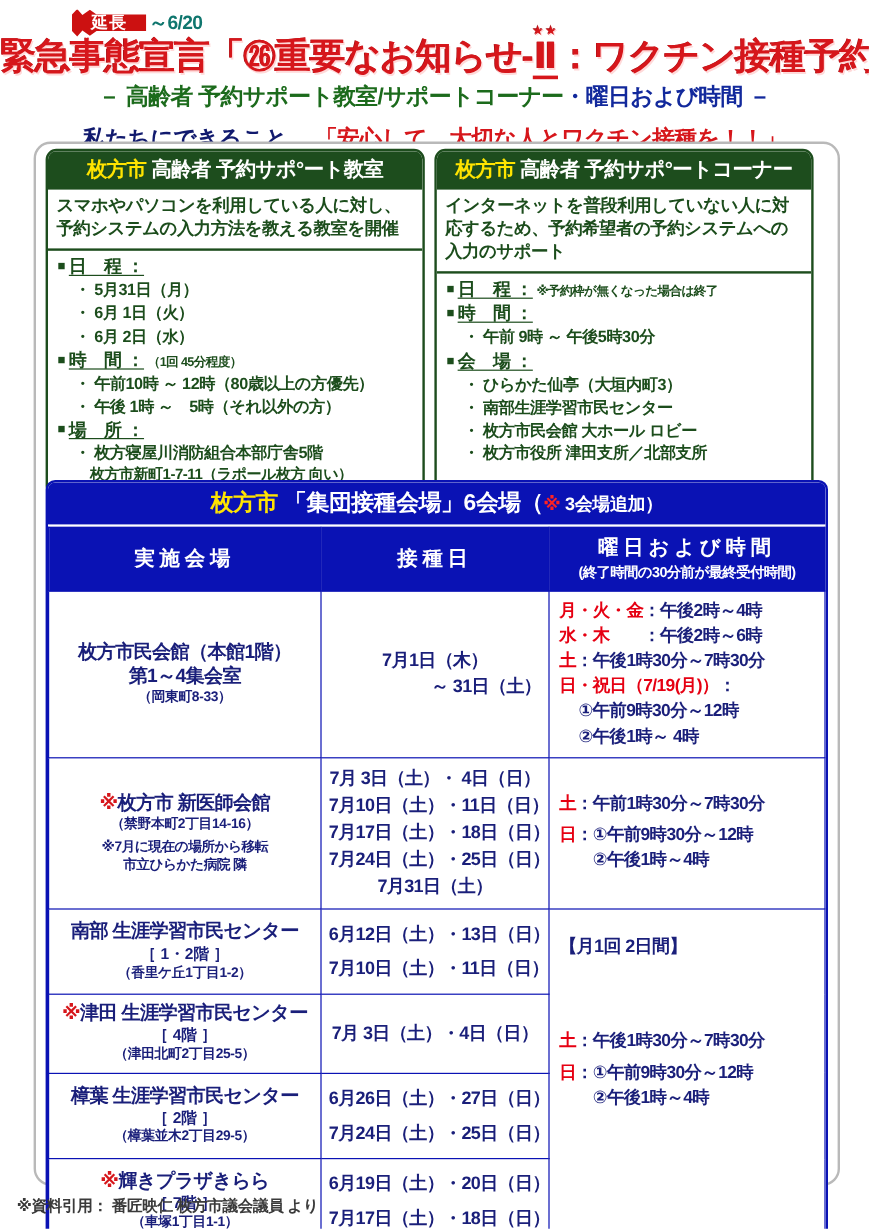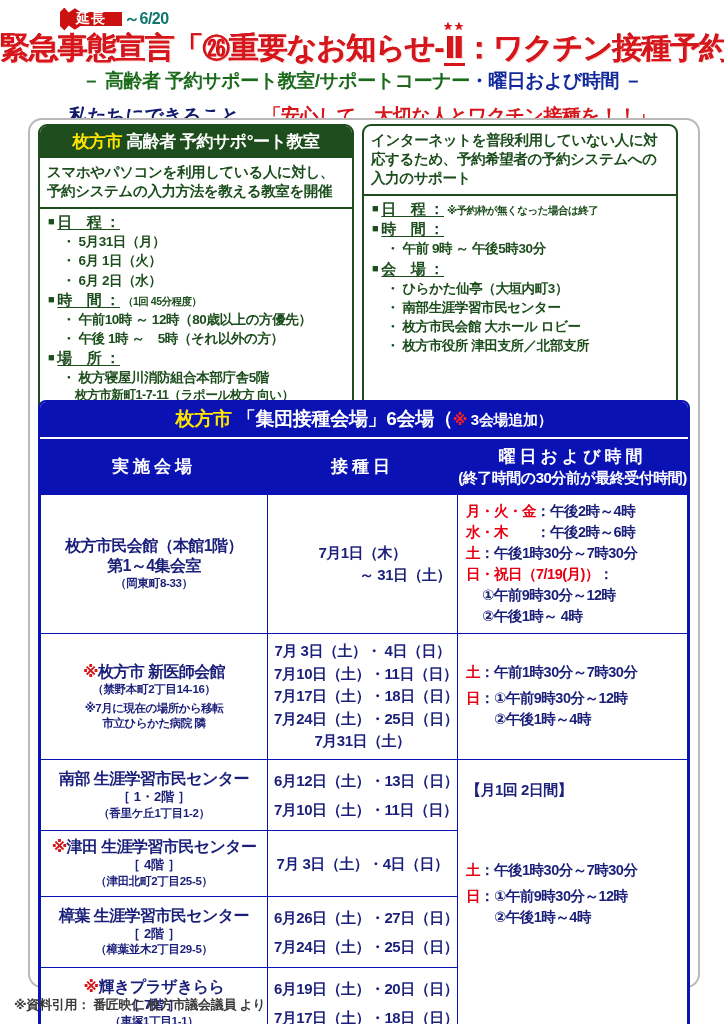--- a/index.html
+++ b/index.html
@@ -136,21 +136,21 @@
   table.vt { width: 100%; border-collapse: collapse; table-layout: fixed; }
   table.vt th, table.vt td {
     border: 1.5px solid #0a12b4; vertical-align: middle;
   }
   table.vt th {
     background: #0a12b4; color: #ffffff;
     font-size: 17px; font-weight: bold; letter-spacing: 4px;
     padding: 5px 0 6px 0; text-align: center;
   }
   table.vt th .sub {
-    display: block; font-size: 15px; letter-spacing: -0.5px;
+    display: block; font-size: 12px; letter-spacing: -0.5px;
     font-weight: bold; margin-top: 1px; color: #ffffff;
   }
   .col-a { width: 227px; }
   .col-b { width: 190px; }
   .col-c { width: auto; }
 
   td.venue { text-align: center; padding: 6px 4px; }
   .v-name {
     color: #1a1f7a; font-size: 16px; font-weight: bold;
     letter-spacing: -0.6px; white-space: nowrap; line-height: 1.25;
@@ -260,20 +260,24 @@
           </div>
           <div class="sec-list">
             <div class="sec-li">・ 枚方寝屋川消防組合本部庁舎5階</div>
             <div class="sec-li indent2">枚方市新町1-7-11（ラポール枚方 向い）</div>
           </div>
         </div>
       </div>
   </div>
 
   <div class="infobox">
+    <div class="infobox-head">
+      <span class="hl-yellow">枚方市</span>
+      <span>高齢者 予約サポ°ートコーナー</span>
+    </div>
     <div class="infobox-lead">インターネットを普段利用していない人に対応するため、予約希望者の予約システムへの入力のサポート</div>
     <div class="infobox-body" id="right-body">
         <div class="sec">
           <div class="sec-title">
             <span class="sq">■</span>
             <span class="lbl">日　程 ：</span>
             <span class="sec-note">※予約枠が無くなった場合は終了</span>
           </div>
         </div>
         <div class="sec">

